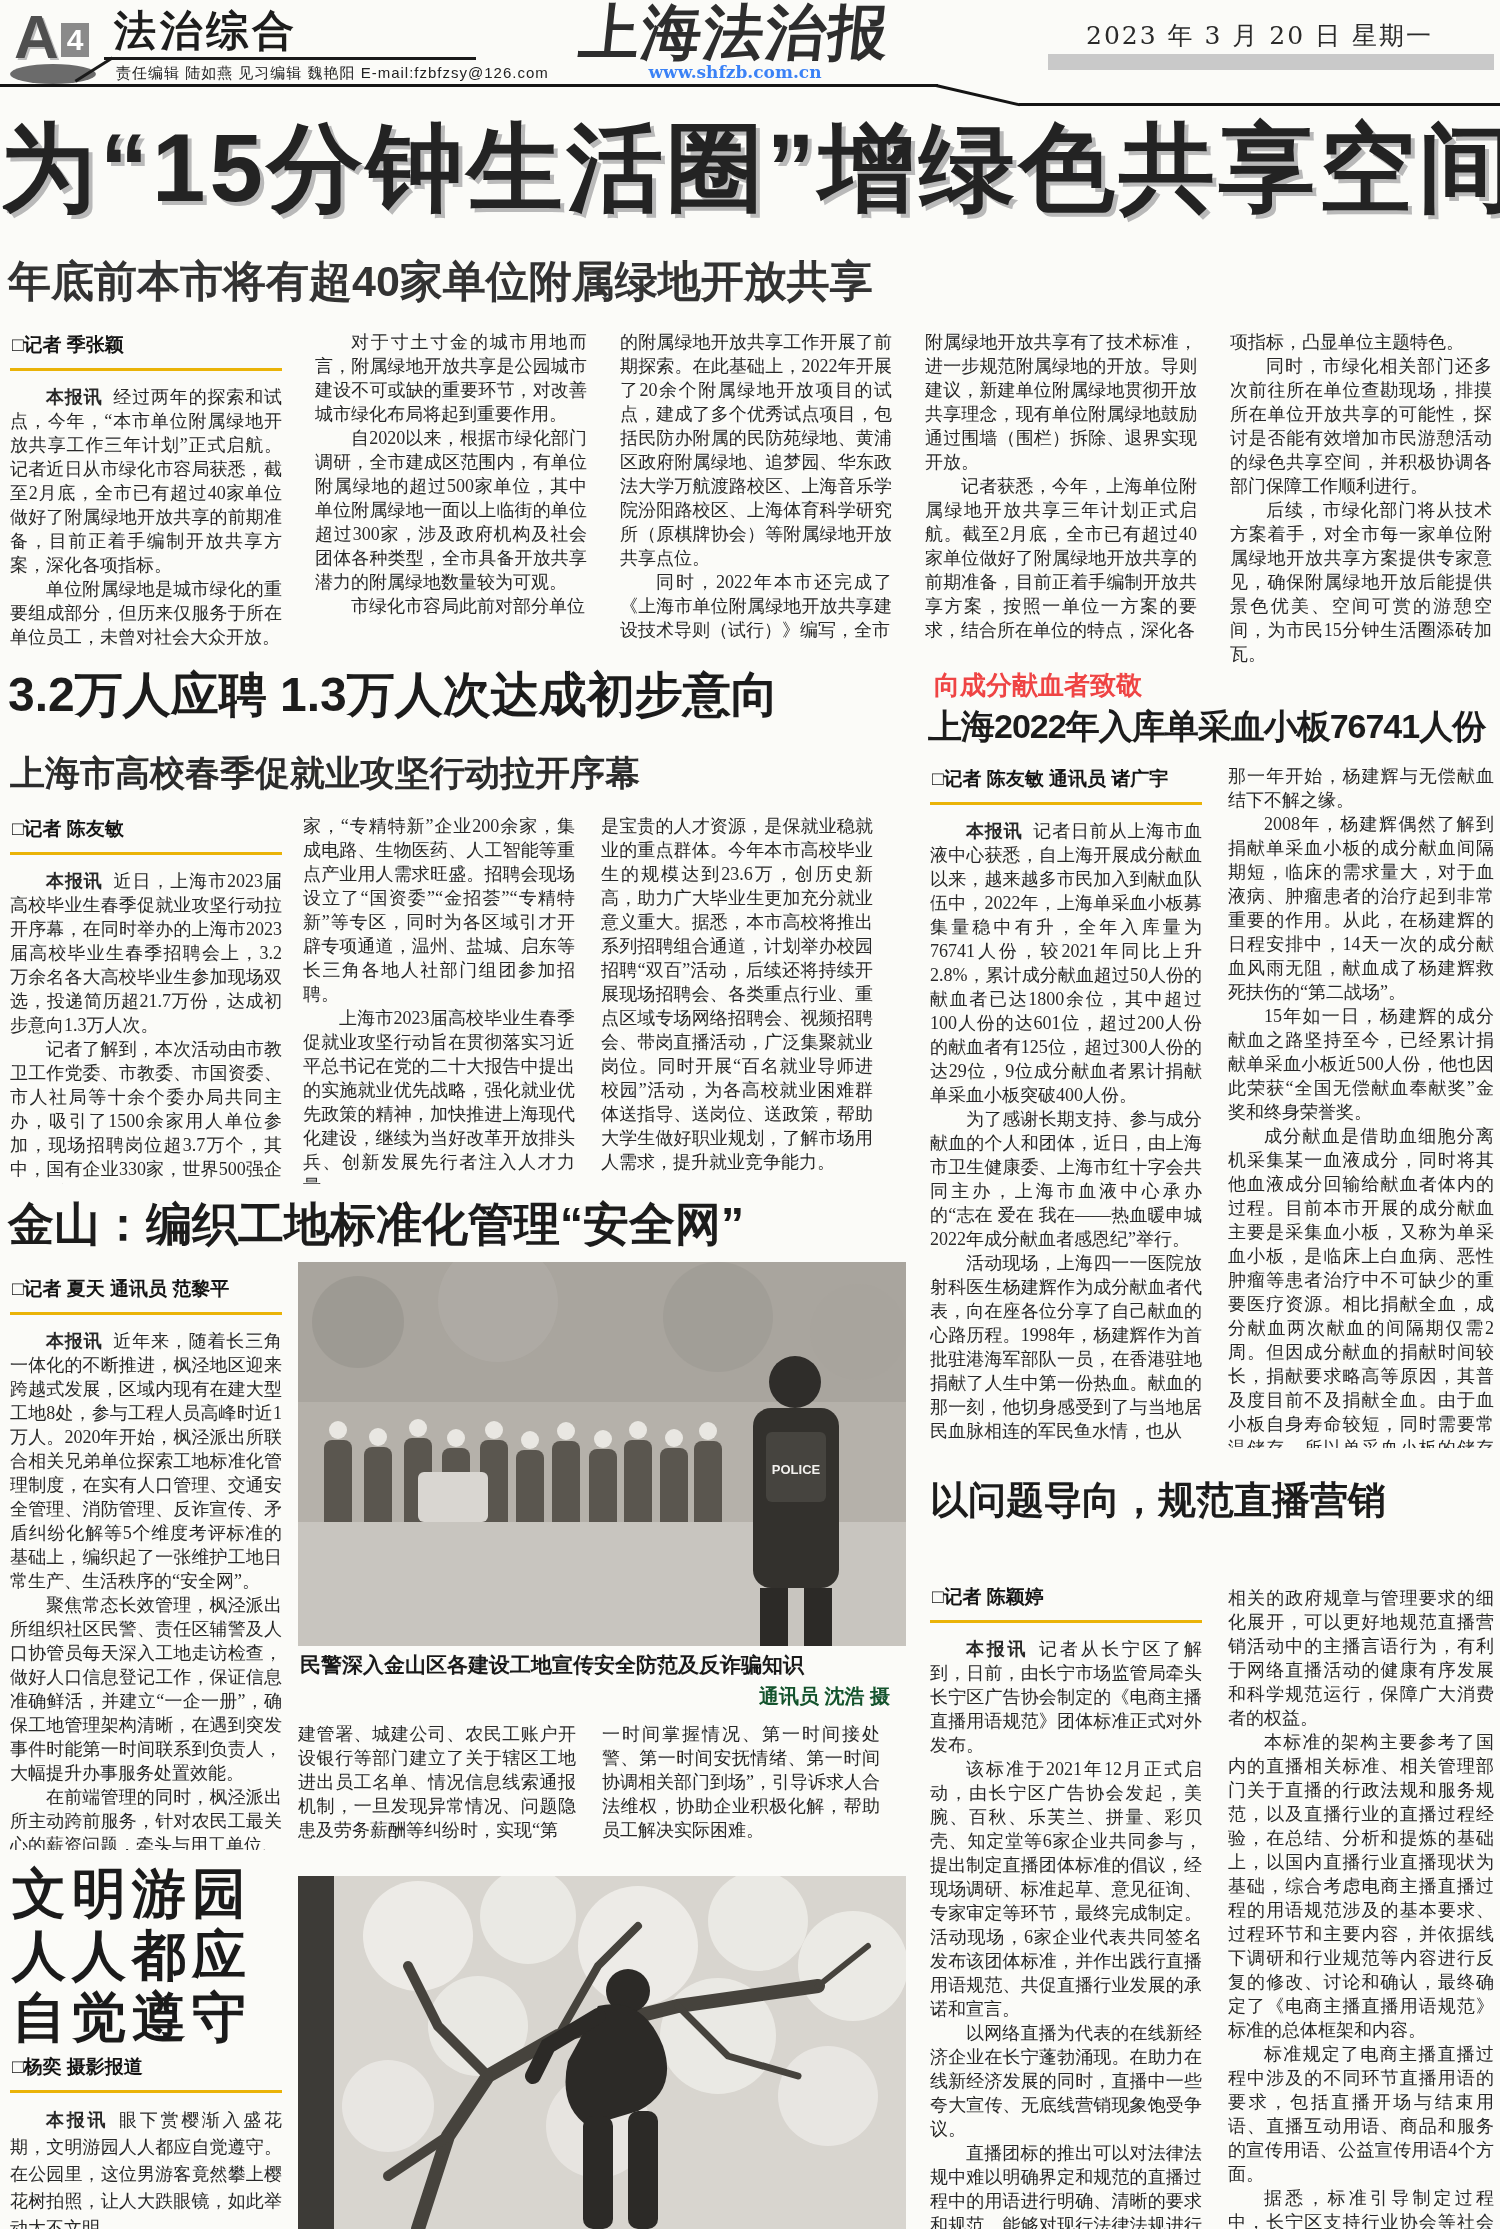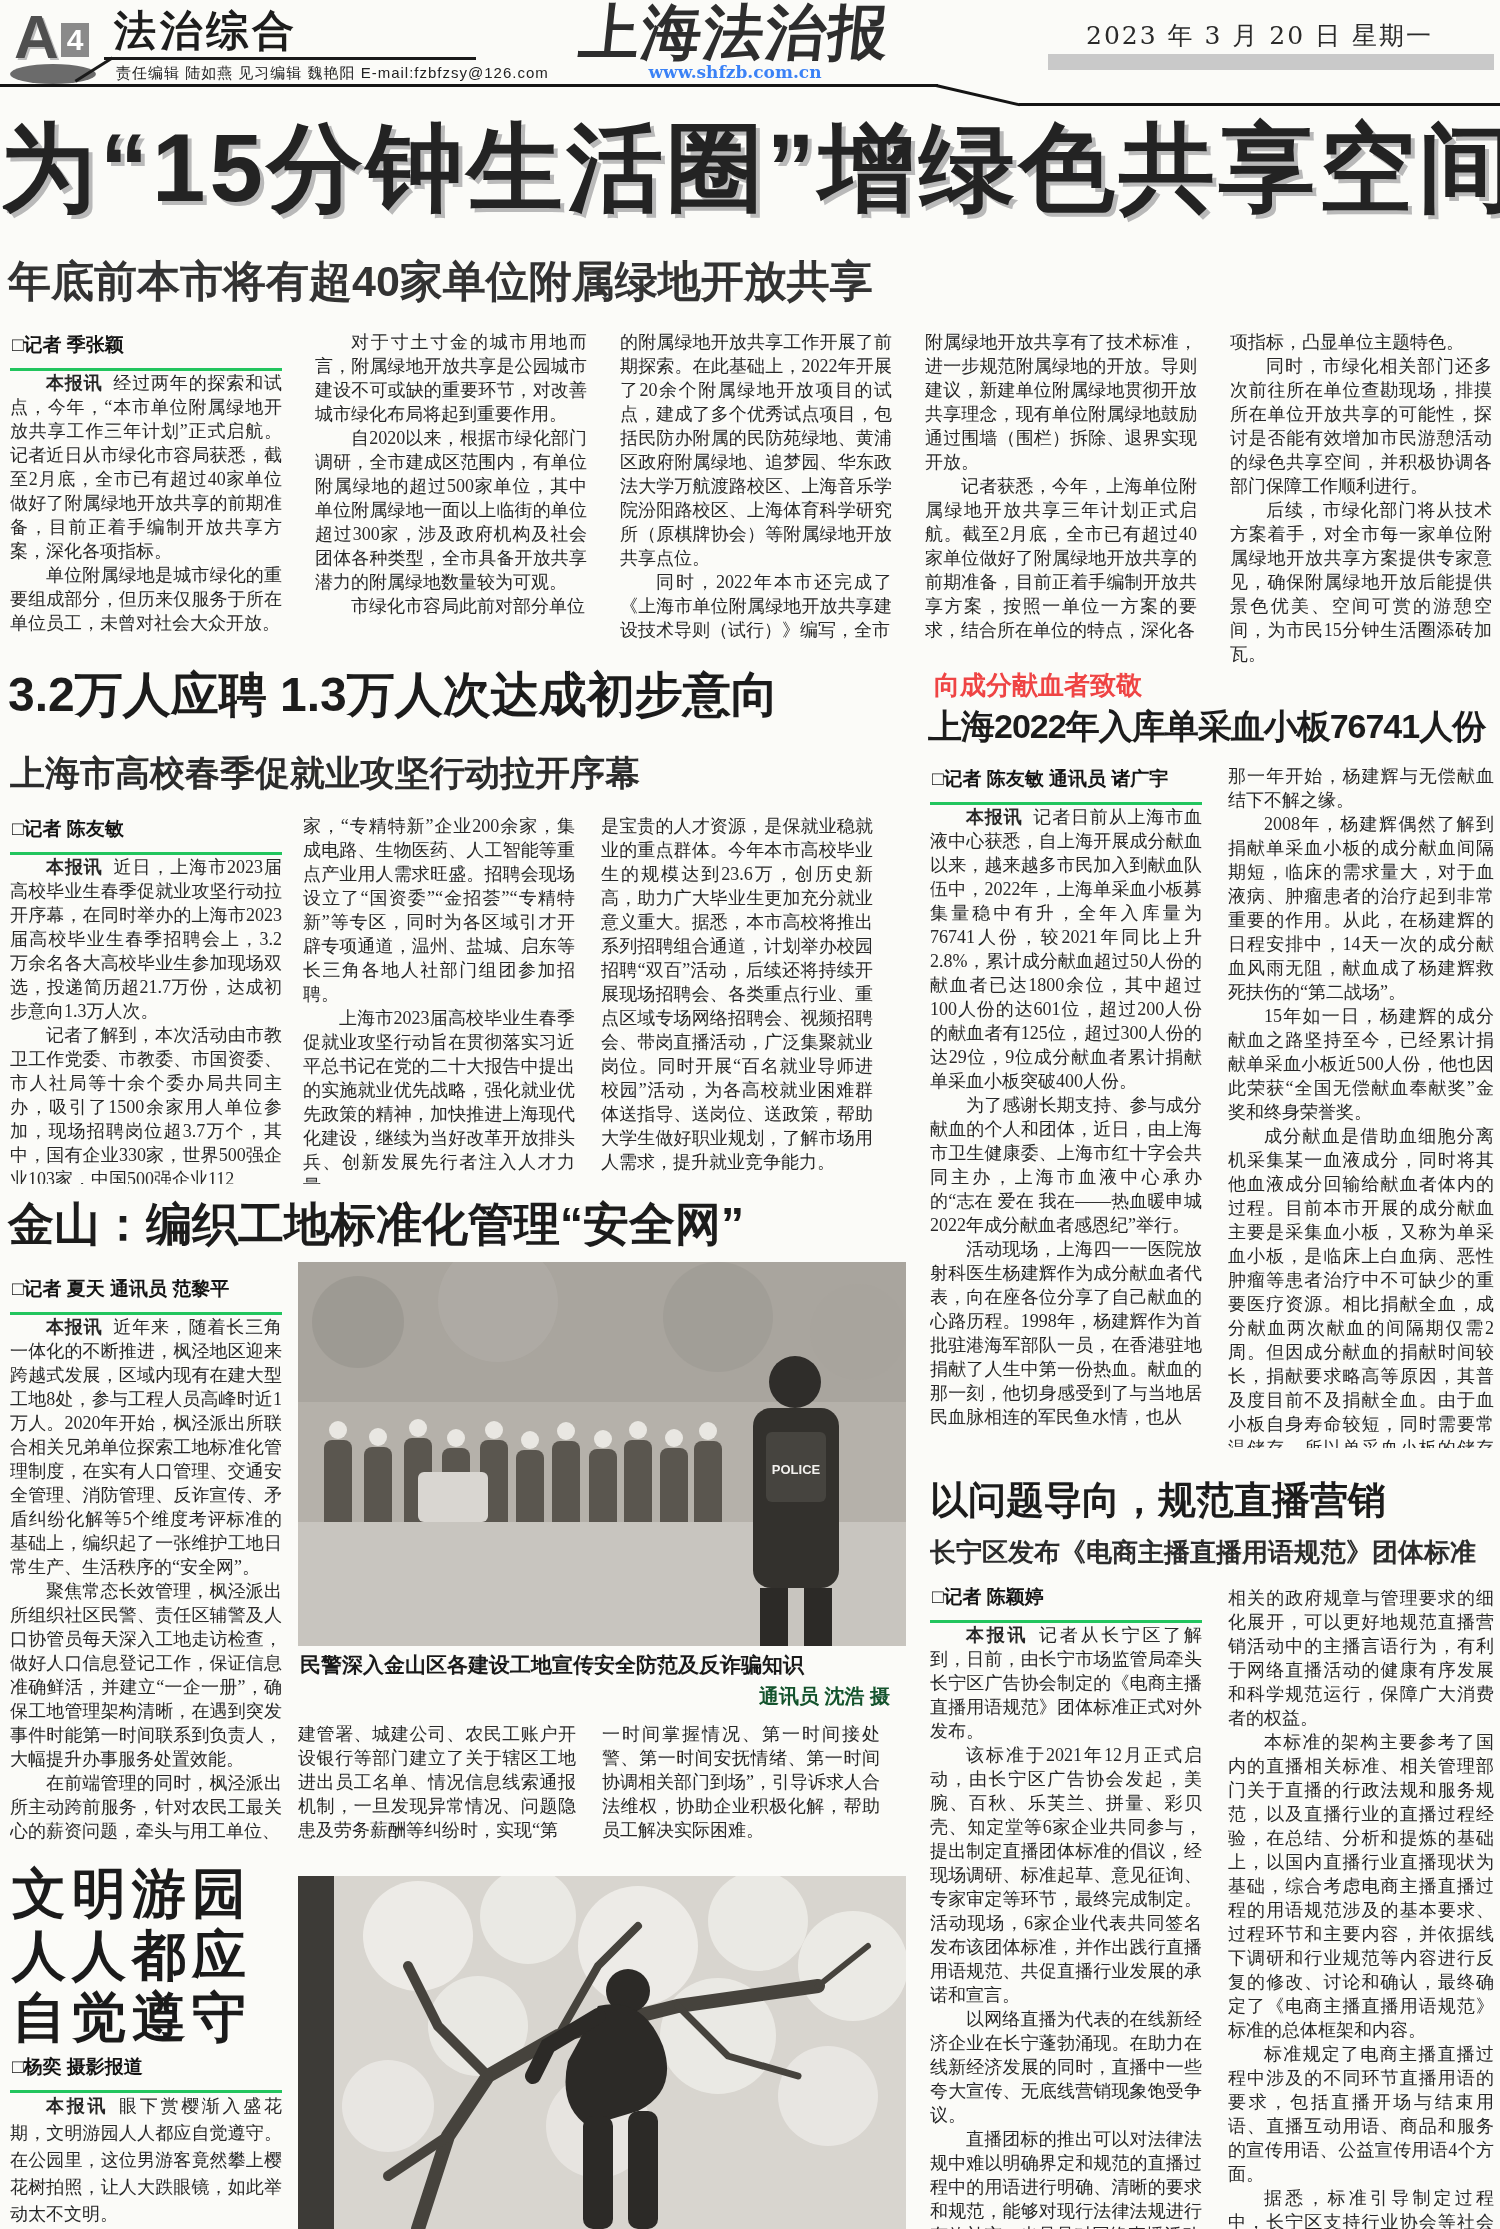--- a/index.html
+++ b/index.html
@@ -31,22 +31,22 @@
   .lead-subhead{position:absolute;left:8px;top:256px;font:600 43px/50px "Liberation Sans",sans-serif;color:#333;}
   .h2{position:absolute;font-family:"Liberation Sans",sans-serif;font-weight:900;color:#1c1c1c;white-space:nowrap;}
   .subhead2{position:absolute;font-family:"Liberation Sans",sans-serif;font-weight:600;color:#2c2c2c;white-space:nowrap;}
   .kicker{position:absolute;font:600 26px/30px "Liberation Sans",sans-serif;color:#ef4444;}
   
   .col{position:absolute;width:272px;overflow:hidden;font:18px/24px "Liberation Serif",serif;
        text-align:justify;color:#282828;}
   .para{margin:0;text-indent:2em;}
   .para.cont{text-indent:0;}
   .wire{font-family:"Liberation Sans",sans-serif;font-weight:700;margin-right:.6em;}
-  .byline{font:600 19px/22px "Liberation Sans",sans-serif;color:#141414;border-bottom:3px solid #22c55e;
-          padding:4px 2px 12px 2px;}
+  .byline{font:600 19px/22px "Liberation Sans",sans-serif;color:#141414;border-bottom:3px solid #eab308;
+          padding:4px 2px 12px 2px;margin-bottom:14px;}
   
   .photo{position:absolute;background:#86efac;overflow:hidden;}
   .caption{position:absolute;font:700 21px/26px "Liberation Sans",sans-serif;color:#1a1a1a;}
   .credit{position:absolute;font:600 20px/24px "Liberation Sans",sans-serif;color:#14532d;text-align:right;}
   
   .garden-headline{position:absolute;left:12px;top:1862px;width:270px;
       font:900 54px/62px "Liberation Sans",sans-serif;color:#1b1b1b;letter-spacing:6px;}
   .garden-body{font:18px/27px "Liberation Serif",serif;}
 </style>
 </head>
@@ -234,21 +234,20 @@
     <div>文明游园</div>
     <div>人人都应</div>
     <div>自觉遵守</div>
   </div>
   <div class="col" style="left:10px;top:2052px;height:177px;">
     <div class="byline">□杨奕  摄影报道</div>
     <p class="para garden-body"><b class="wire">本报讯</b><span>眼下赏樱渐入盛花期，文明游园人人都应自觉遵守。在公园里，这位男游客竟然攀上樱花树拍照，让人大跌眼镜，如此举动太不文明。</span></p>
   </div>
 
   <div class="h2" style="left:930px;top:1476px;font-size:38px;line-height:48px;">以问题导向，规范直播营销</div>
-  <div class="subhead2" style="left:930px;top:1536px;font-size:26px;line-height:32px;">长宁区发布《电商主播直播用语规范》团体标准</div>
 
   <div class="col" style="left:930px;top:1582px;height:647px;">
     <div class="byline">□记者  陈颖婷</div>
     <p class="para"><b class="wire">本报讯</b><span>记者从长宁区了解到，日前，由长宁市场监管局牵头长宁区广告协会制定的《电商主播直播用语规范》团体标准正式对外发布。</span></p>
     <p class="para">该标准于2021年12月正式启动，由长宁区广告协会发起，美腕、百秋、乐芙兰、拼量、彩贝壳、知定堂等6家企业共同参与，提出制定直播团体标准的倡议，经现场调研、标准起草、意见征询、专家审定等环节，最终完成制定。活动现场，6家企业代表共同签名发布该团体标准，并作出践行直播用语规范、共促直播行业发展的承诺和宣言。</p>
     <p class="para">以网络直播为代表的在线新经济企业在长宁蓬勃涌现。在助力在线新经济发展的同时，直播中一些夸大宣传、无底线营销现象饱受争议。</p>
     <p class="para">直播团标的推出可以对法律法规中难以明确界定和规范的直播过程中的用语进行明确、清晰的要求和规范，能够对现行法律法规进行有效补充，也是是对网络直播活动</p>
   </div>
   <div class="col" style="left:1228px;top:1586px;width:266px;height:643px;">
     <p class="para cont">相关的政府规章与管理要求的细化展开，可以更好地规范直播营销活动中的主播言语行为，有利于网络直播活动的健康有序发展和科学规范运行，保障广大消费者的权益。</p>

